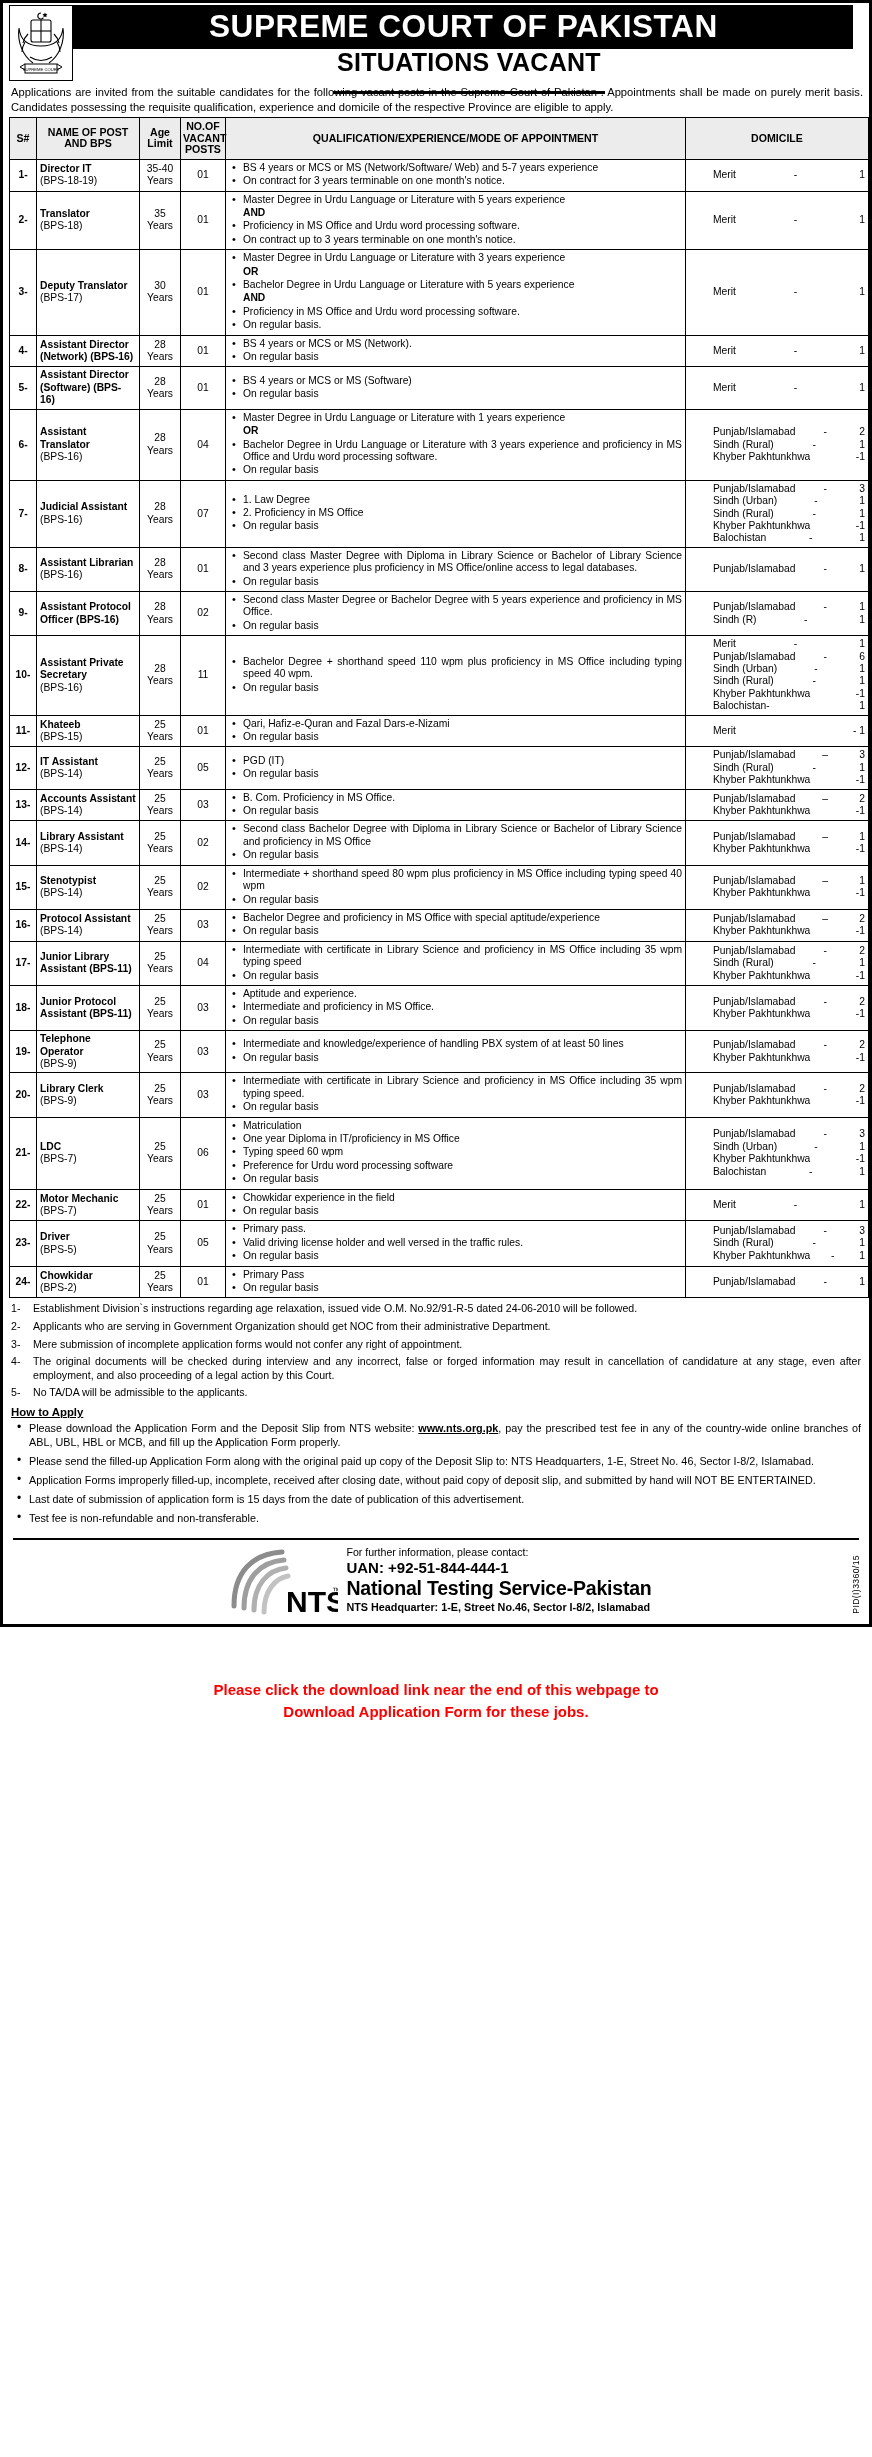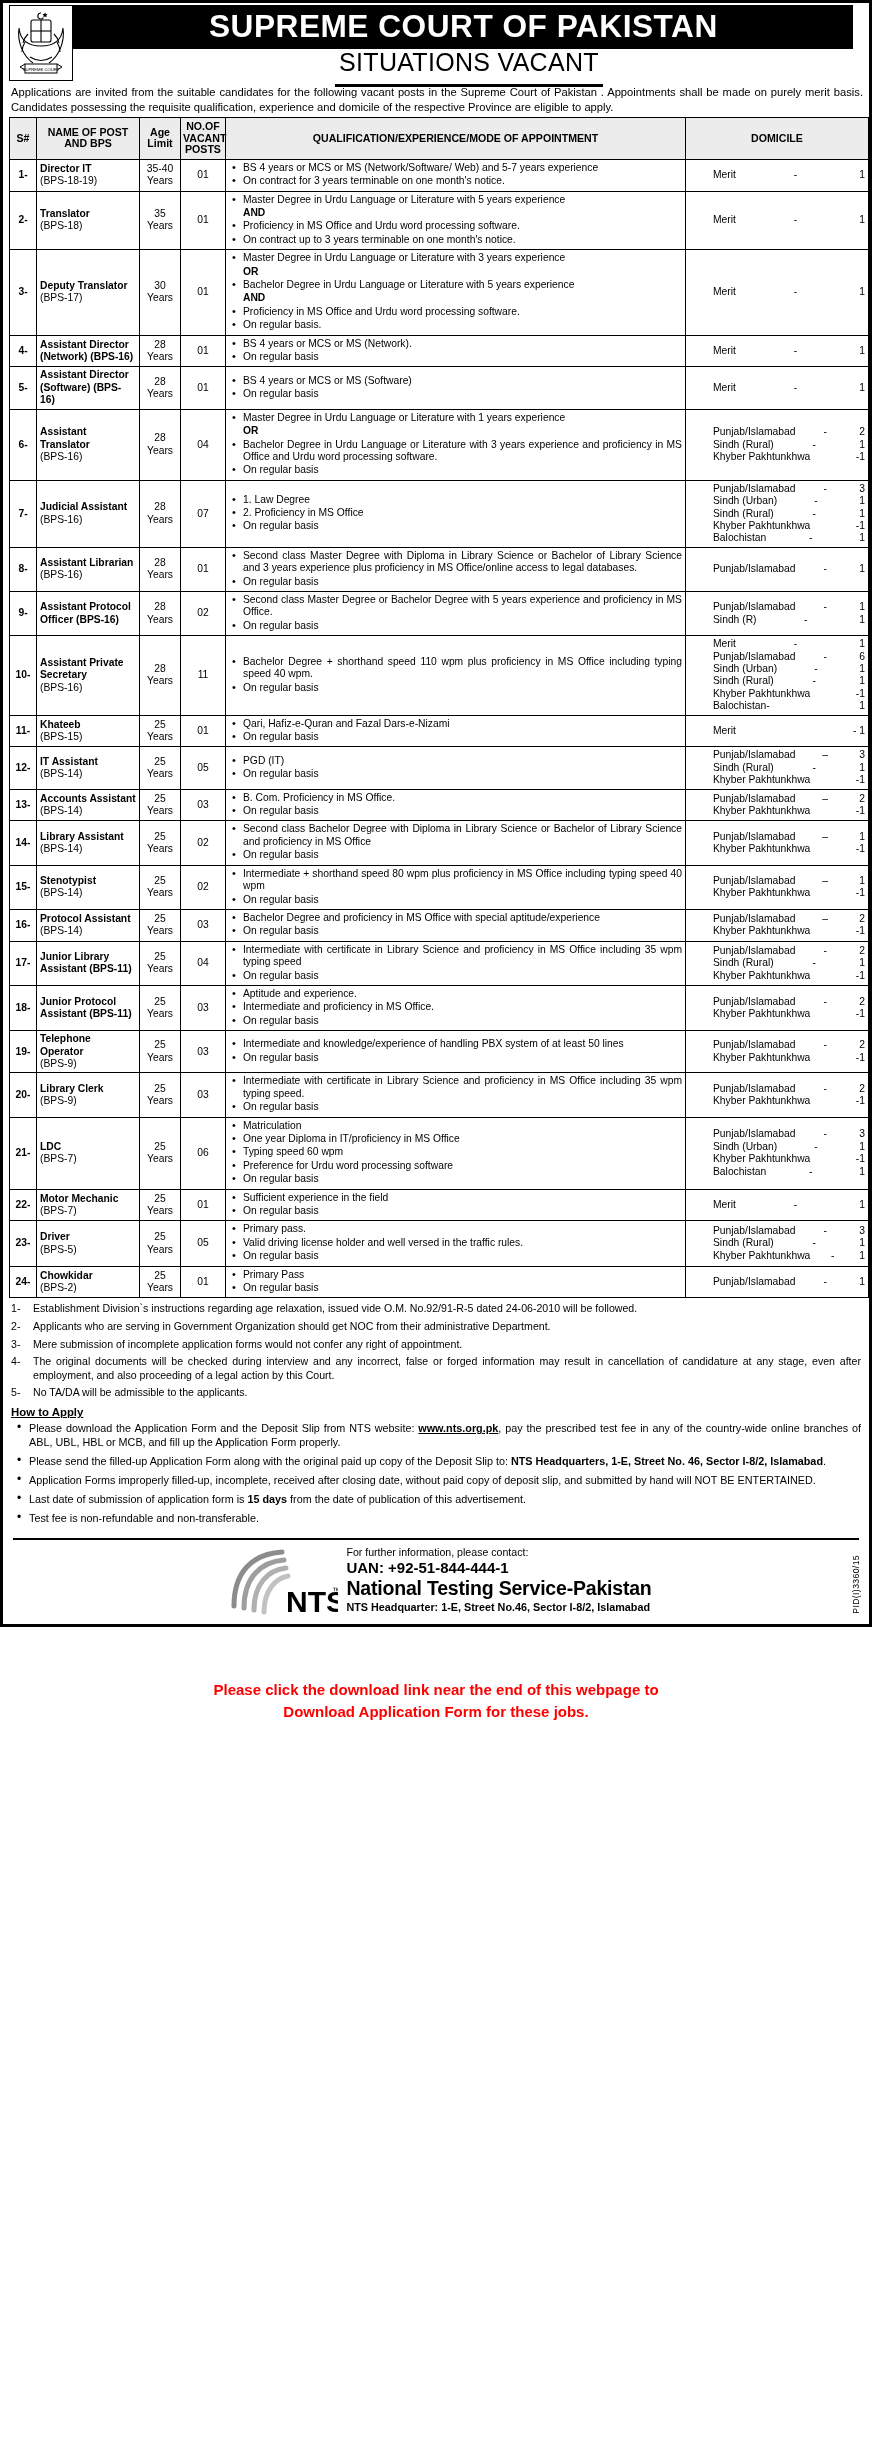--- a/index.html
+++ b/index.html
@@ -25,22 +25,22 @@
   }
   .title-bar .t1{
     font-weight:bold;font-size:31px;letter-spacing:.5px;
     transform:scaleX(1.02);white-space:nowrap;
   }
   .sub-bar{
     position:absolute;left:70px;top:46px;right:4px;height:30px;
     display:flex;align-items:flex-start;justify-content:center;
   }
   .sub-bar .t2{
-    font-weight:normal;font-size:25px;letter-spacing:.3px;
-    border-bottom:3px solid #000;padding:0 4px 9px 4px;line-height:26px;
+    font-weight:bold;font-size:25px;letter-spacing:.3px;
+    border-bottom:3px solid #000;padding:0 4px 16px 4px;line-height:26px;
   }
 
   .intro{
     font-size:11.2px;line-height:14.5px;text-align:justify;
     padding:4px 6px 3px 8px;
   }
 
   
   table.jobs{
     border-collapse:collapse;width:860px;margin:0 6px;
@@ -96,21 +96,21 @@
     font-size:11.4px;font-weight:bold;text-decoration:underline;
     padding:0 8px 3px 8px;
   }
   .applylist{padding:0 8px 4px 12px;}
   .ai{
     position:relative;padding-left:14px;margin-bottom:5px;
     font-size:10.8px;line-height:14px;text-align:justify;
   }
   .ai:before{content:"\2022";position:absolute;left:2px;top:-1px;font-size:12px;}
   .ai a, .ai .link{text-decoration:underline;font-weight:bold;color:#000;}
-  .b{font-weight:bold;}
+  .b{font-weight:normal;}
 
   
   .ntswrap{
     margin:4px 10px 6px 10px;border-top:2px solid #000;
     padding-top:6px;display:flex;justify-content:center;align-items:flex-start;
     position:relative;
   }
   .ntslogo{
     width:118px;flex:0 0 118px;display:flex;align-items:flex-end;justify-content:flex-end;
     padding-right:6px;position:relative;height:72px;
@@ -863,21 +863,21 @@
               <div class="pname">Motor Mechanic</div>
               <div class="bps">(BPS-7)</div>
             </td>
             <td class="c-age">
               <div>25</div>
               <div>Years</div>
             </td>
             <td class="c-posts">01</td>
             <td class="c-qual">
               <ul class="q">
-                <li>Sufficient experience in the field</li>
+                <li>Chowkidar experience in the field</li>
                 <li>On regular basis</li>
               </ul>
             </td>
             <td class="c-dom">
               <div class="domrow">
                 <span class="dn">Merit</span>
                 <span class="dsep">-</span>
                 <span class="dv">1</span>
               </div>
             </td>

